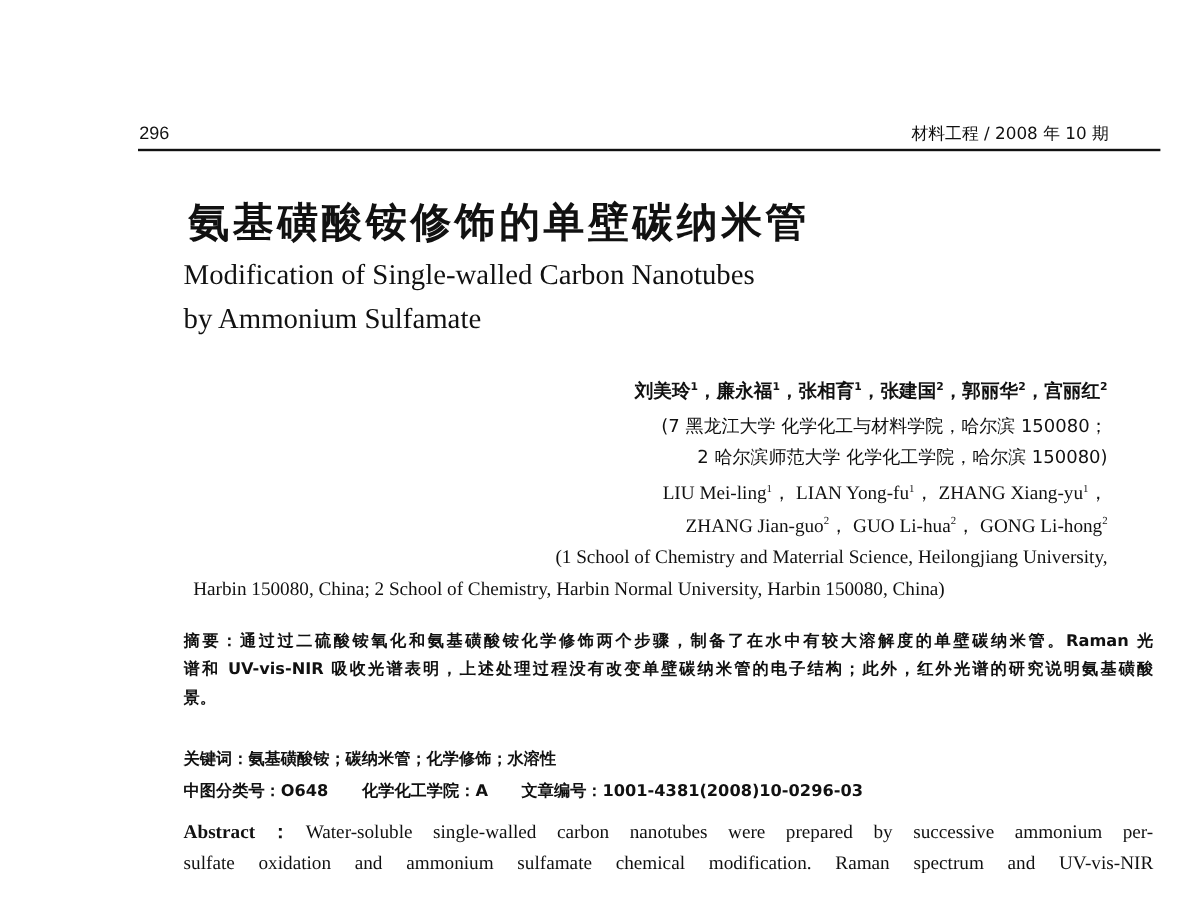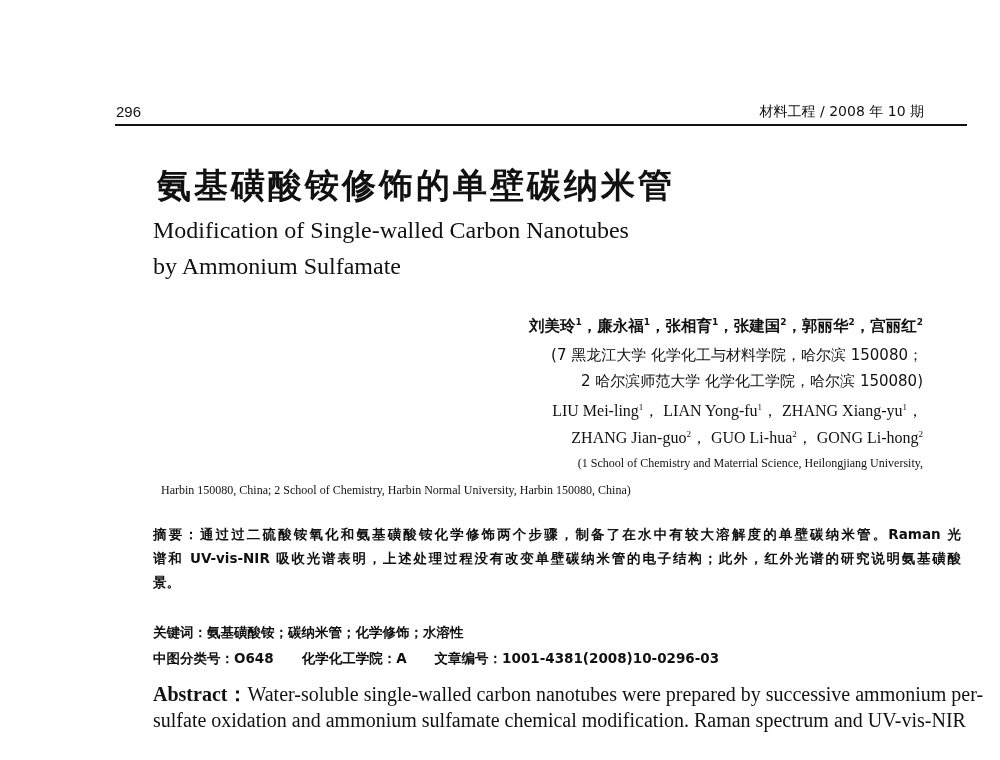--- a/index.html
+++ b/index.html
@@ -16,31 +16,31 @@
     .title-en { left: 112px; font-size: 24px; }
     .title-en.l1 { top: 217px; }
     .title-en.l2 { top: 253px; }
     .authors-cn { right: 77px; top: 316px; font-size: 15.5px; font-weight: bold; font-family: "DejaVu Sans", sans-serif; }
     .aff-cn { right: 77px; font-size: 15px; font-family: "DejaVu Sans", sans-serif; }
     .aff-cn.l1 { top: 346px; }
     .aff-cn.l2 { top: 372px; }
     .authors-en { right: 77px; font-size: 16px; }
     .authors-en.l1 { top: 401px; }
     .authors-en.l2 { top: 428px; }
-    .aff-en { font-size: 12px; }
+    .aff-en { font-size: 16px; }
     .aff-en.l1 { right: 77px; top: 456px; }
     .aff-en.l2 { left: 120px; top: 483px; }
     sup { font-size: 9px; vertical-align: 6px; line-height: 0; }
     .abstract-cn { left: 112px; top: 522px; width: 808px; font-size: 13.5px; line-height: 24px; font-weight: bold; font-family: "DejaVu Sans", sans-serif; white-space: normal; }
     .abstract-cn .line { display: block; text-align: justify; text-align-last: justify; height: 24px; white-space: nowrap; overflow: hidden; }
     .abstract-cn .line.last { text-align-last: left; }
     .kw { left: 112px; top: 624px; font-size: 13.5px; font-weight: bold; font-family: "DejaVu Sans", sans-serif; text-align: right; }
     .cls { left: 112px; top: 650px; font-size: 13.5px; font-weight: bold; font-family: "DejaVu Sans", sans-serif; }
     .cls .gap { display: inline-block; width: 28px; }
-    .abstract-en { left: 112px; top: 681px; width: 808px; font-size: 20px; line-height: 26px; white-space: normal; }
+    .abstract-en { left: 112px; top: 681px; width: 808px; font-size: 16px; line-height: 26px; white-space: normal; }
     .abstract-en .line { display: block; text-align: justify; text-align-last: justify; height: 26px; white-space: nowrap; }
     .abstract-en .label { font-weight: bold; }
     .margin-mark { left: 971px; top: 561px; width: 3px; height: 4px; background: #333; }
   </style>
 </head>
 <body>
 
 <div class="abs page-number">296</div>
 <div class="abs journal-info">材料工程 / 2008 年 10 期</div>
 <div class="abs header-rule"></div>

